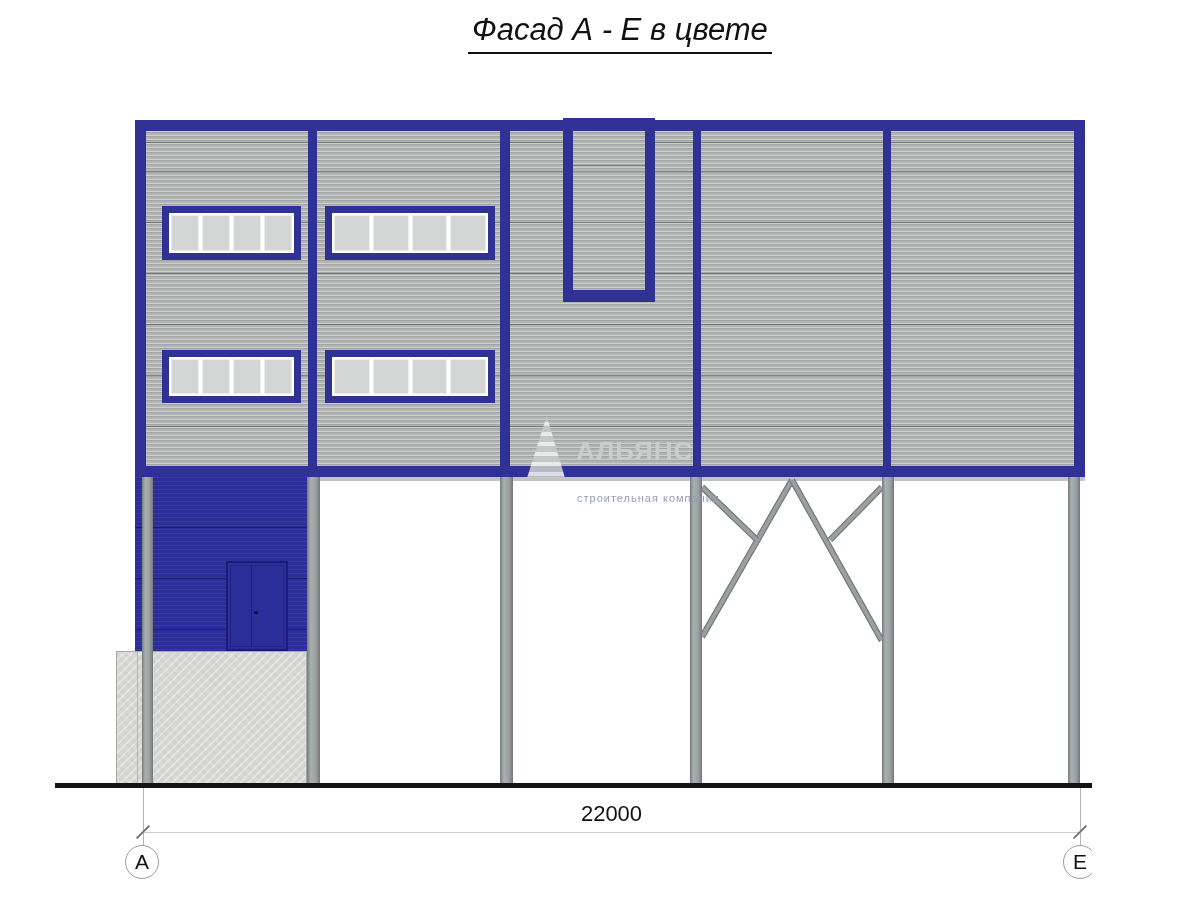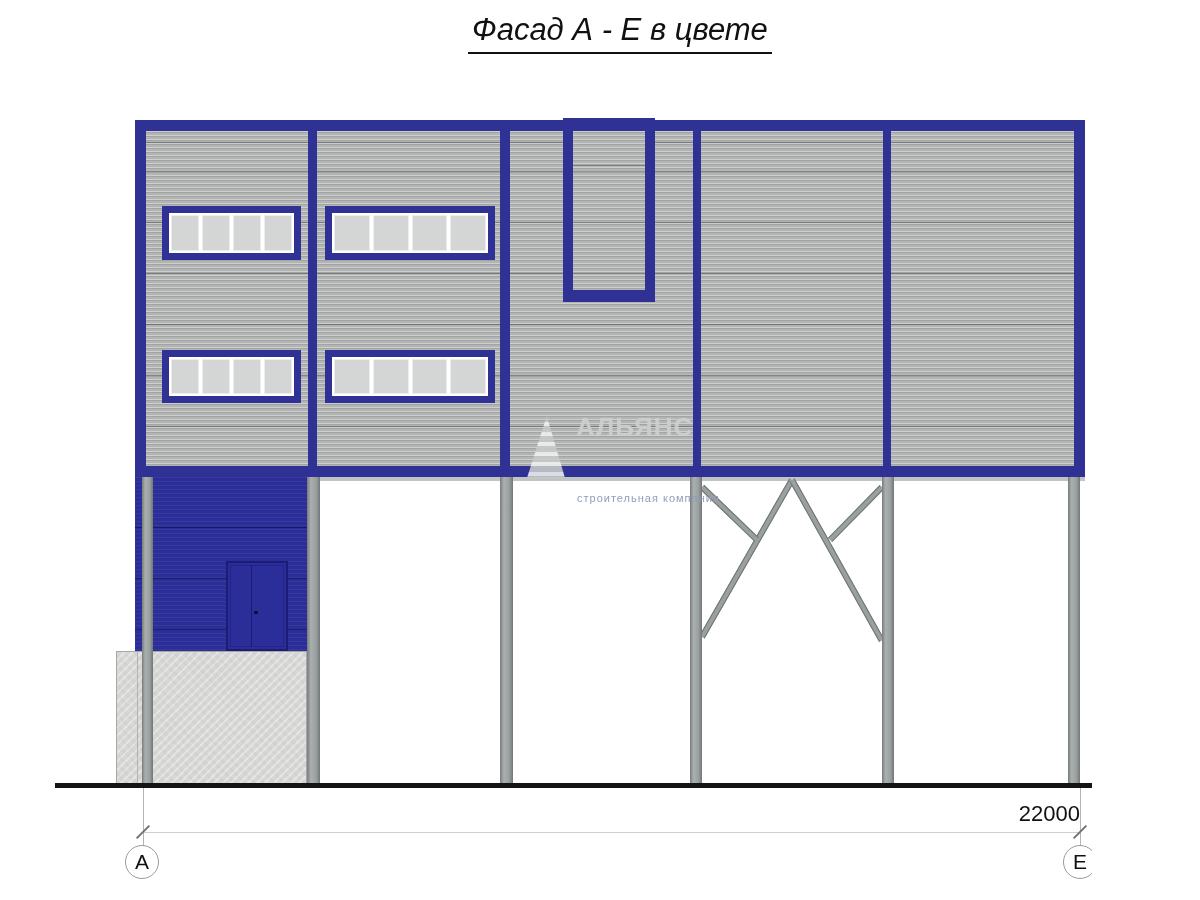--- a/index.html
+++ b/index.html
@@ -55,32 +55,32 @@
           background:linear-gradient(90deg,#777d7c,#aab0af 30%,#99a09f 70%,#717776);}
   .brace{position:absolute;height:6px;background:#9aa09f;box-sizing:border-box;
          border-top:1px solid #6e7473;border-bottom:1px solid #6e7473;
          transform-origin:0 50%;z-index:4;}
 
   
   .ground{position:absolute;left:55px;top:783px;width:1090px;height:5px;background:#141414;z-index:6;}
   .ext-line{position:absolute;top:788px;width:1px;height:58px;background:#b4b4b4;z-index:6;}
   .dim-line{position:absolute;left:143px;top:832px;width:937px;height:1px;background:#cfcfcf;z-index:6;}
   .dim-tick{position:absolute;width:18px;height:2px;background:#707070;transform:rotate(-45deg);z-index:7;}
-  .dim-text{position:absolute;left:143px;top:801px;width:937px;text-align:right;
+  .dim-text{position:absolute;left:143px;top:801px;width:937px;text-align:center;
             font-size:22px;color:#111;z-index:7;}
   .axis-circle{position:absolute;width:34px;height:34px;border:1px solid #9a9a9a;border-radius:50%;
             background:#fff;box-sizing:border-box;display:flex;align-items:center;justify-content:center;
             font-size:21px;color:#111;z-index:7;}
 
   
   .wm{position:absolute;z-index:6;pointer-events:none;}
   .wm-triangle{left:527px;top:416px;width:38px;height:62px;opacity:.9;
             background:repeating-linear-gradient(180deg,#c6c9c8 0 6px,#eef0ef 6px 10px);
             clip-path:polygon(52% 0, 100% 100%, 0 100%);}
-  .wm-brand{left:576px;top:412px;font-size:26px;font-weight:bold;letter-spacing:1px;
+  .wm-brand{left:576px;top:436px;font-size:26px;font-weight:bold;letter-spacing:1px;
             color:#ccd0cf;opacity:.92;white-space:nowrap;}
   .wm-tagline{left:577px;top:492px;font-size:11px;letter-spacing:1px;color:#959cb8;white-space:nowrap;}
 </style>
 </head>
 <body>
 
 <div class="canvas">
 
   <div class="title">Фасад А - Е в цвете</div>
 

